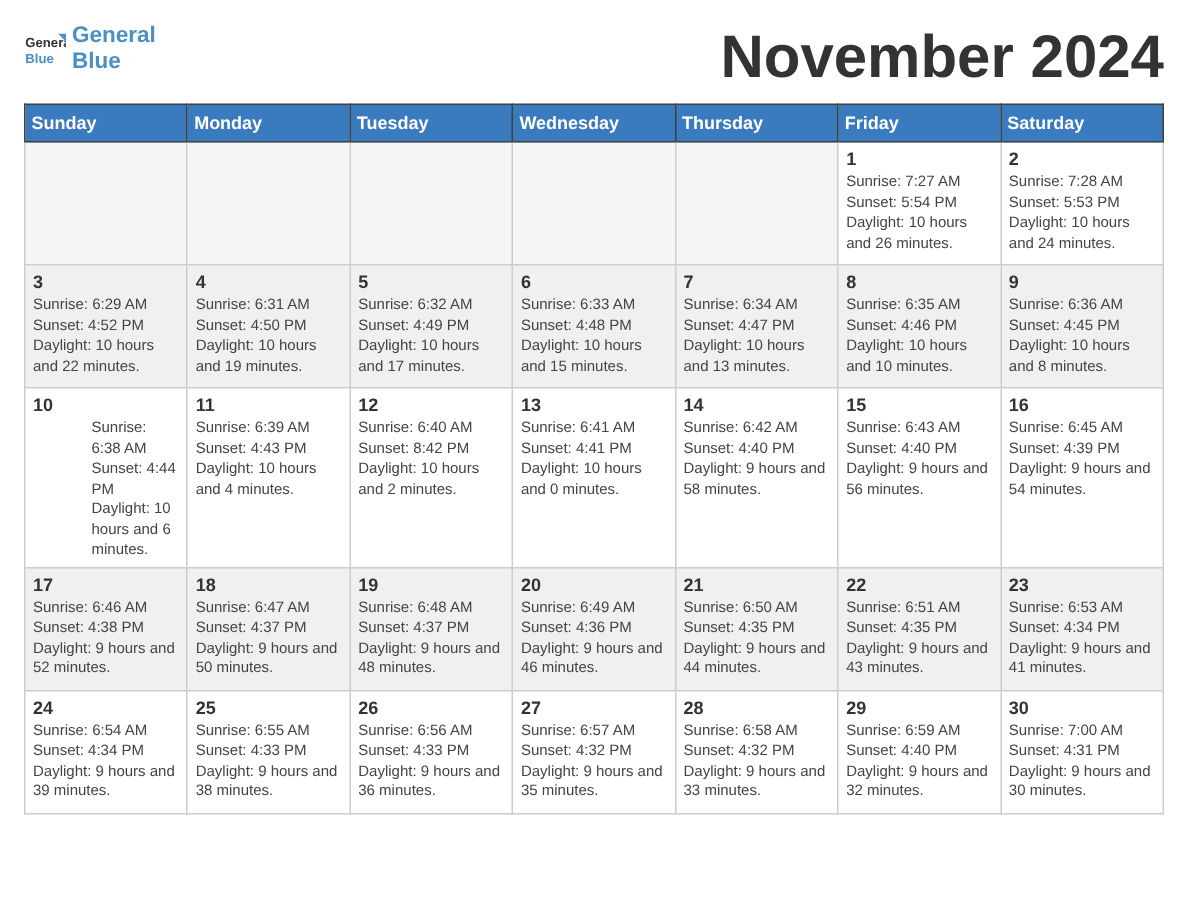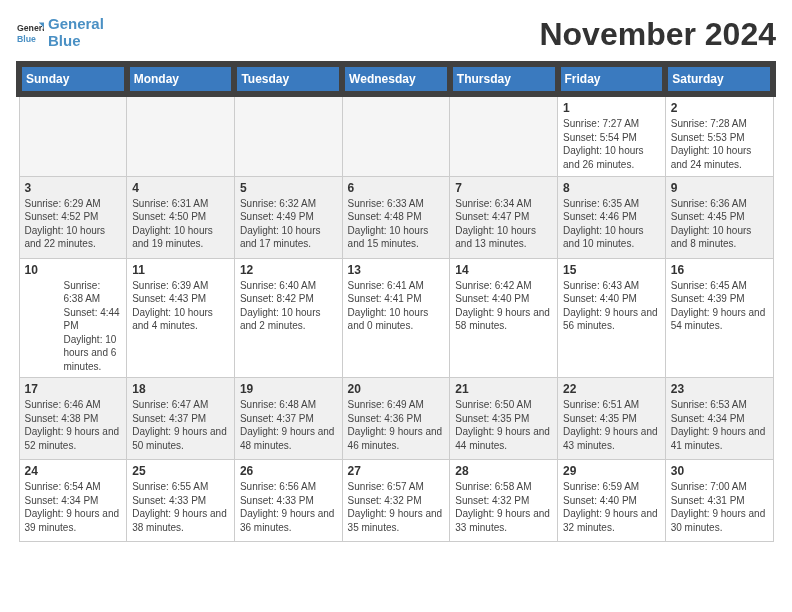--- a/index.html
+++ b/index.html
@@ -31,42 +31,42 @@
       color: #4a90c4;
     }
     .logo-icon {
       width: 28px;
       height: 28px;
     }
     .title-section {
       text-align: right;
     }
     .month-title {
-      font-size: 32px;
+      font-size: 40px;
       font-weight: bold;
       color: #333;
     }
     .location {
       font-size: 14px;
       color: #555;
       margin-top: 2px;
     }
     table {
       width: 100%;
       border-collapse: collapse;
       font-size: 10px;
     }
     thead th {
       background-color: #3a7abf;
       color: #fff;
       padding: 5px 4px;
       text-align: left;
       font-size: 12px;
       font-weight: bold;
-      border: 6px solid #404040;
+      border: 1px solid #404040;
     }
     td {
       border: 1px solid #ccc;
       vertical-align: top;
       padding: 4px 5px;
       width: 107px;
       height: 82px;
       background: #fff;
     }
     td.empty {

